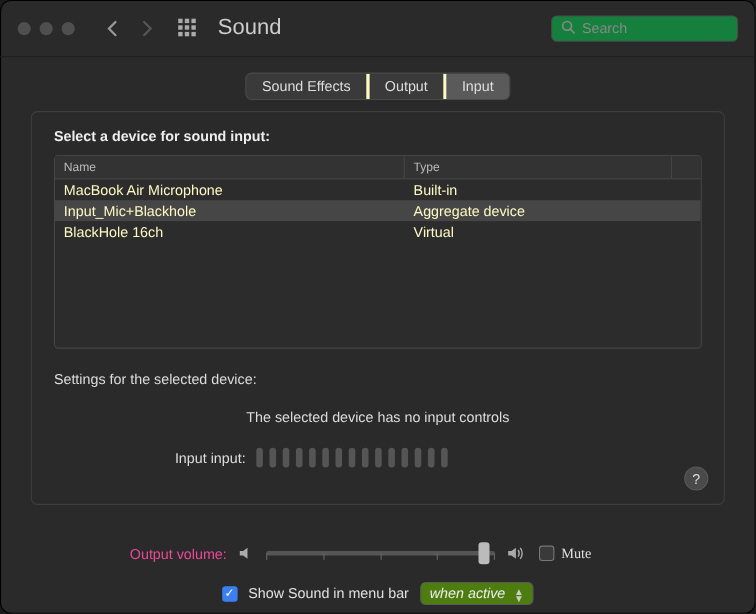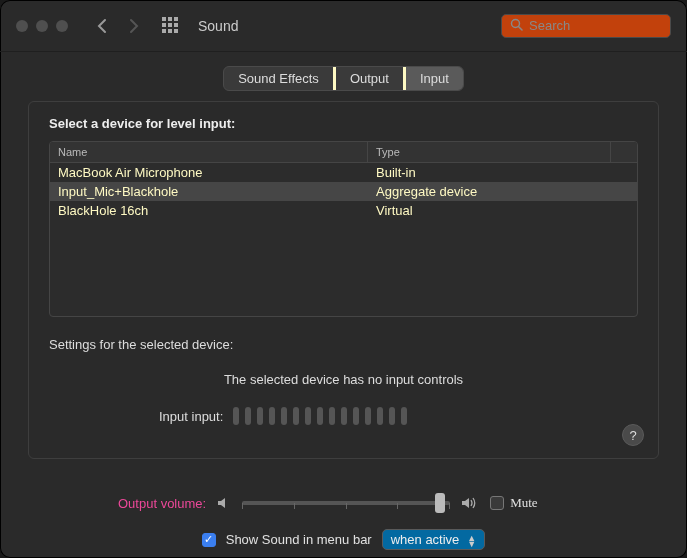--- a/index.html
+++ b/index.html
@@ -56,30 +56,30 @@
       height: 18px;
       display: grid;
       grid-template-columns: repeat(3,4px);
       grid-template-rows: repeat(3,4px);
       gap: 2px;
       margin-left: 8px;
       margin-right: 10px;
     }
     .grid-icon span { background:#aaa; }
     .title {
-      font-size: 14px;
+      font-size: 20px;
       color: #ccc;
       font-weight: 500;
     }
     .search-wrap { flex: 1; }
     .search {
       margin-left: auto;
       width: 170px;
       height: 24px;
-      background: #c2410c;
+      background: #15803d;
       border: 1px solid #4a4a4a;
       border-radius: 5px;
       display: flex;
       align-items: center;
       padding: 0 8px;
       gap: 6px;
     }
     .search input {
       background: transparent;
       border: none;
@@ -263,29 +263,30 @@
       background: #3b7ff0;
       border-color: #3b7ff0;
     }
     .menubar-row {
       display: flex;
       align-items: center;
       justify-content: center;
       gap: 10px;
     }
     .popup-btn {
-      background: #0369a1;
+      background: #4d7c0f;
       border: 1px solid #5a5a5a;
       border-radius: 5px;
       padding: 2px 8px;
       display: flex;
       align-items: flex-end;
       gap: 8px;
       color: #eee;
       font-size: 13px;
+      font-style: italic;
     }
     .up-down { font-size: 9px; color:#ccc; line-height: 6px; display:flex; flex-direction:column; }
   </style>
 </head>
 <body>
 
 <div class="window">
 
   <div class="titlebar">
     <div class="traffic-lights">
@@ -330,21 +331,21 @@
   <div class="content">
     <div class="tabs">
       <div class="segmented">
         <div class="seg">Sound Effects</div>
         <div class="seg">Output</div>
         <div class="seg active">Input</div>
       </div>
     </div>
 
     <div class="panel">
-      <div class="prompt">Select a device for level input:</div>
+      <div class="prompt">Select a device for sound input:</div>
 
       <div class="table-wrap">
         <div class="thead">
           <div class="th name">Name</div>
           <div class="th type">Type</div>
           <div class="th last"></div>
         </div>
         <div id="device-rows">
             <div class="tr">
               <div class="td name">MacBook Air Microphone</div>

